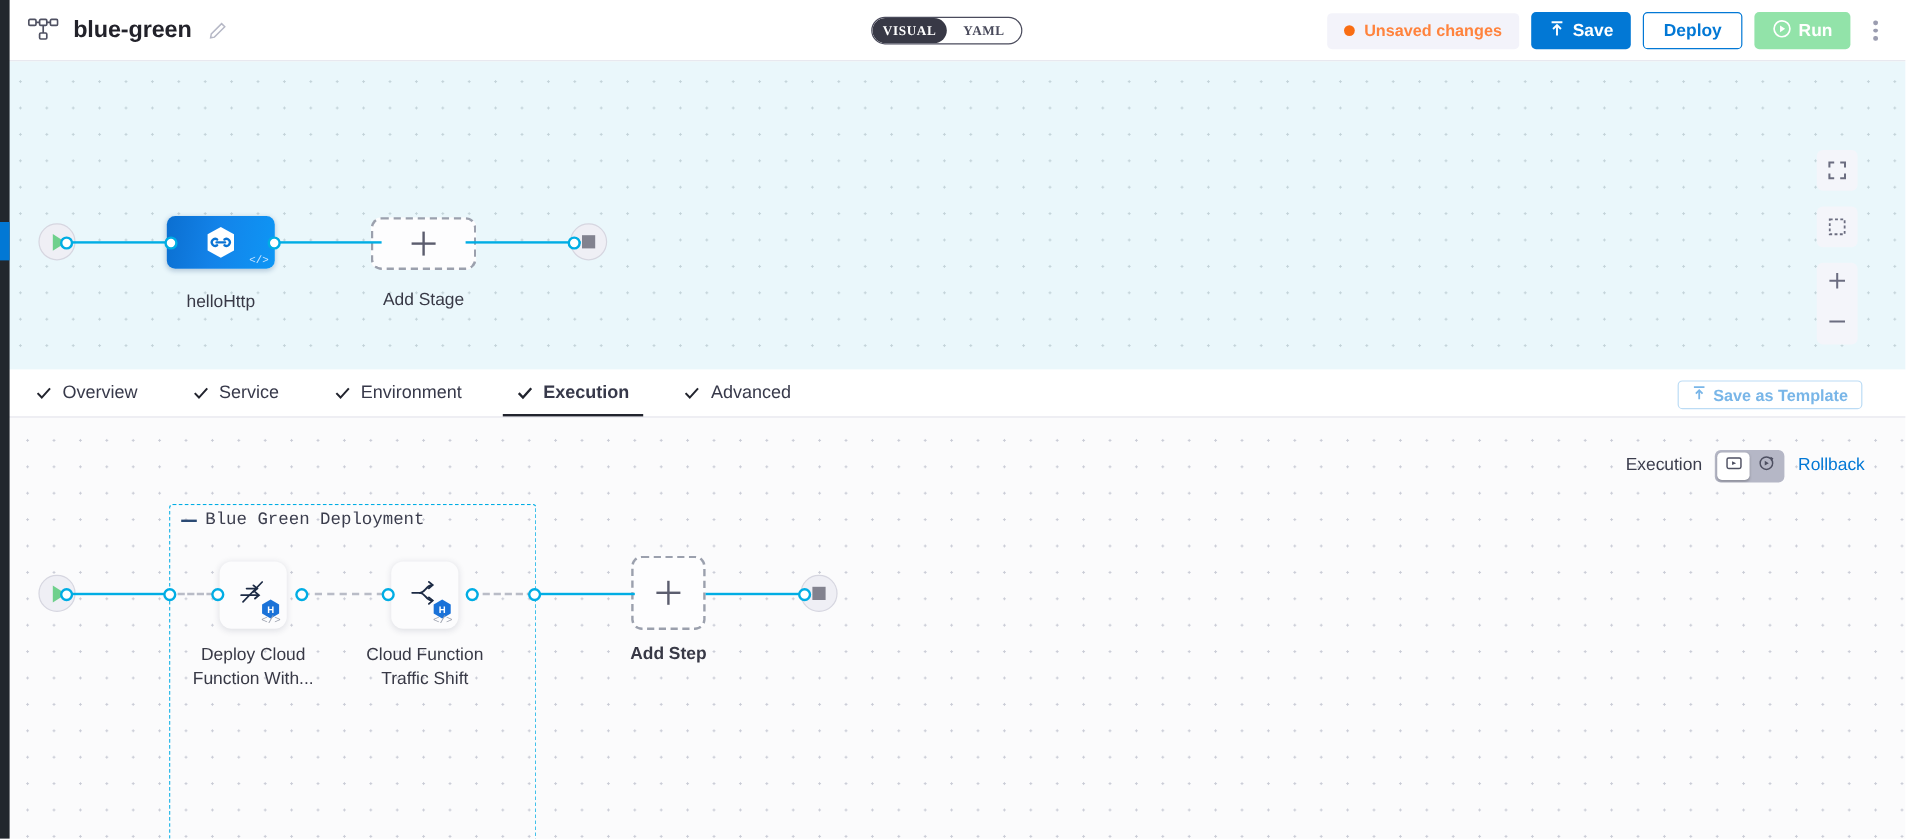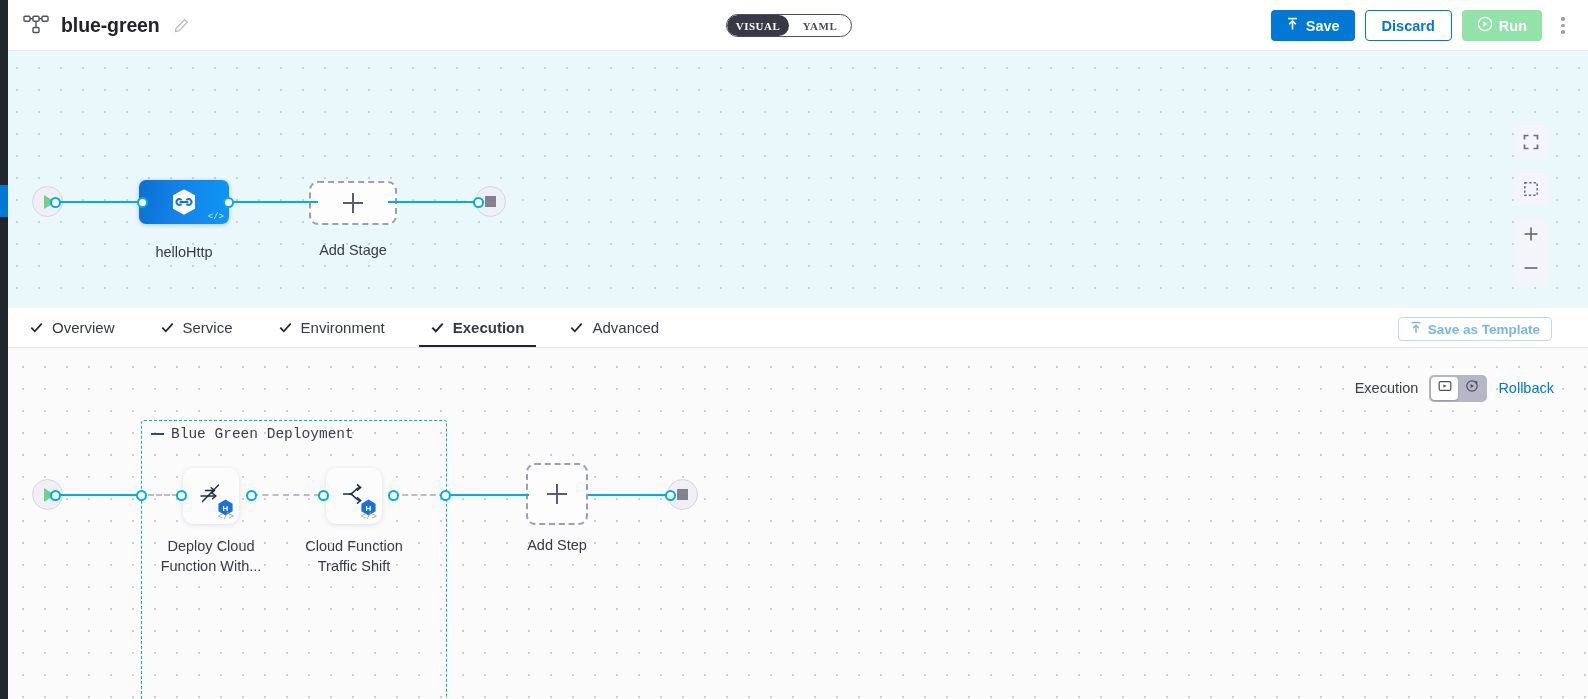--- a/index.html
+++ b/index.html
@@ -255,31 +255,35 @@
         </svg>
       </span>
     </div>
 
     <div class="mode-toggle">
       <div class="mode-opt active">VISUAL</div>
       <div class="mode-opt">YAML</div>
     </div>
 
     <div class="hdr-right">
+      <div class="unsaved">
+        <span class="unsaved-dot"></span>
+        <span>Unsaved changes</span>
+      </div>
       <button class="btn-save">
         <span>
           <svg width="13" height="14" viewBox="0 0 13 14" fill="none" stroke="#fff" stroke-width="1.6">
             <path d="M2 1.6 h9"></path>
               <path d="M6.5 12.5 V4"></path>
               <path d="M3.2 7.2 6.5 3.9 9.8 7.2"></path>
           </svg>
         </span>
         <span>Save</span>
       </button>
-      <button class="btn-discard">Discard</button>
+      <button class="btn-discard">Deploy</button>
       <button class="btn-run">
         <span>
           <svg width="16" height="16" viewBox="0 0 16 16" fill="none" stroke="#fff" stroke-width="1.4">
             <circle cx="8" cy="8" r="6.6"></circle>
               <path d="M6.4 5.2 10.6 8 6.4 10.8Z" fill="#fff" stroke="none"></path>
           </svg>
         </span>
         <span>Run</span>
       </button>
       <div class="kebab">
@@ -509,21 +513,21 @@
       <span class="code-mark grey">&lt;/&gt;</span>
     </div>
     <div class="port" style="left:318px; top:142px;"></div>
     <div class="port" style="left:388px; top:142px;"></div>
     <div class="node-label" style="left:299px; top:188px; width:110px;">Cloud Function Traffic Shift</div>
 
     <div class="add-node" style="left:526px; top:115px; width:62px; height:62px;">
       <span class="plus-h"></span>
       <span class="plus-v"></span>
     </div>
-    <div class="node-label" style="left:502px; top:187px; width:110px;">Add Step</div>
+    <div class="node-label" style="left:502px; top:187px; width:110px;font-weight:bold;">Add Step</div>
 
     <div class="port" style="left:665px; top:142px;"></div>
     <div class="term-node" style="left:667px; top:131px;">
       <div class="stop-sq"></div>
     </div>
   </div>
 
 </div>
 
 </body></html>

